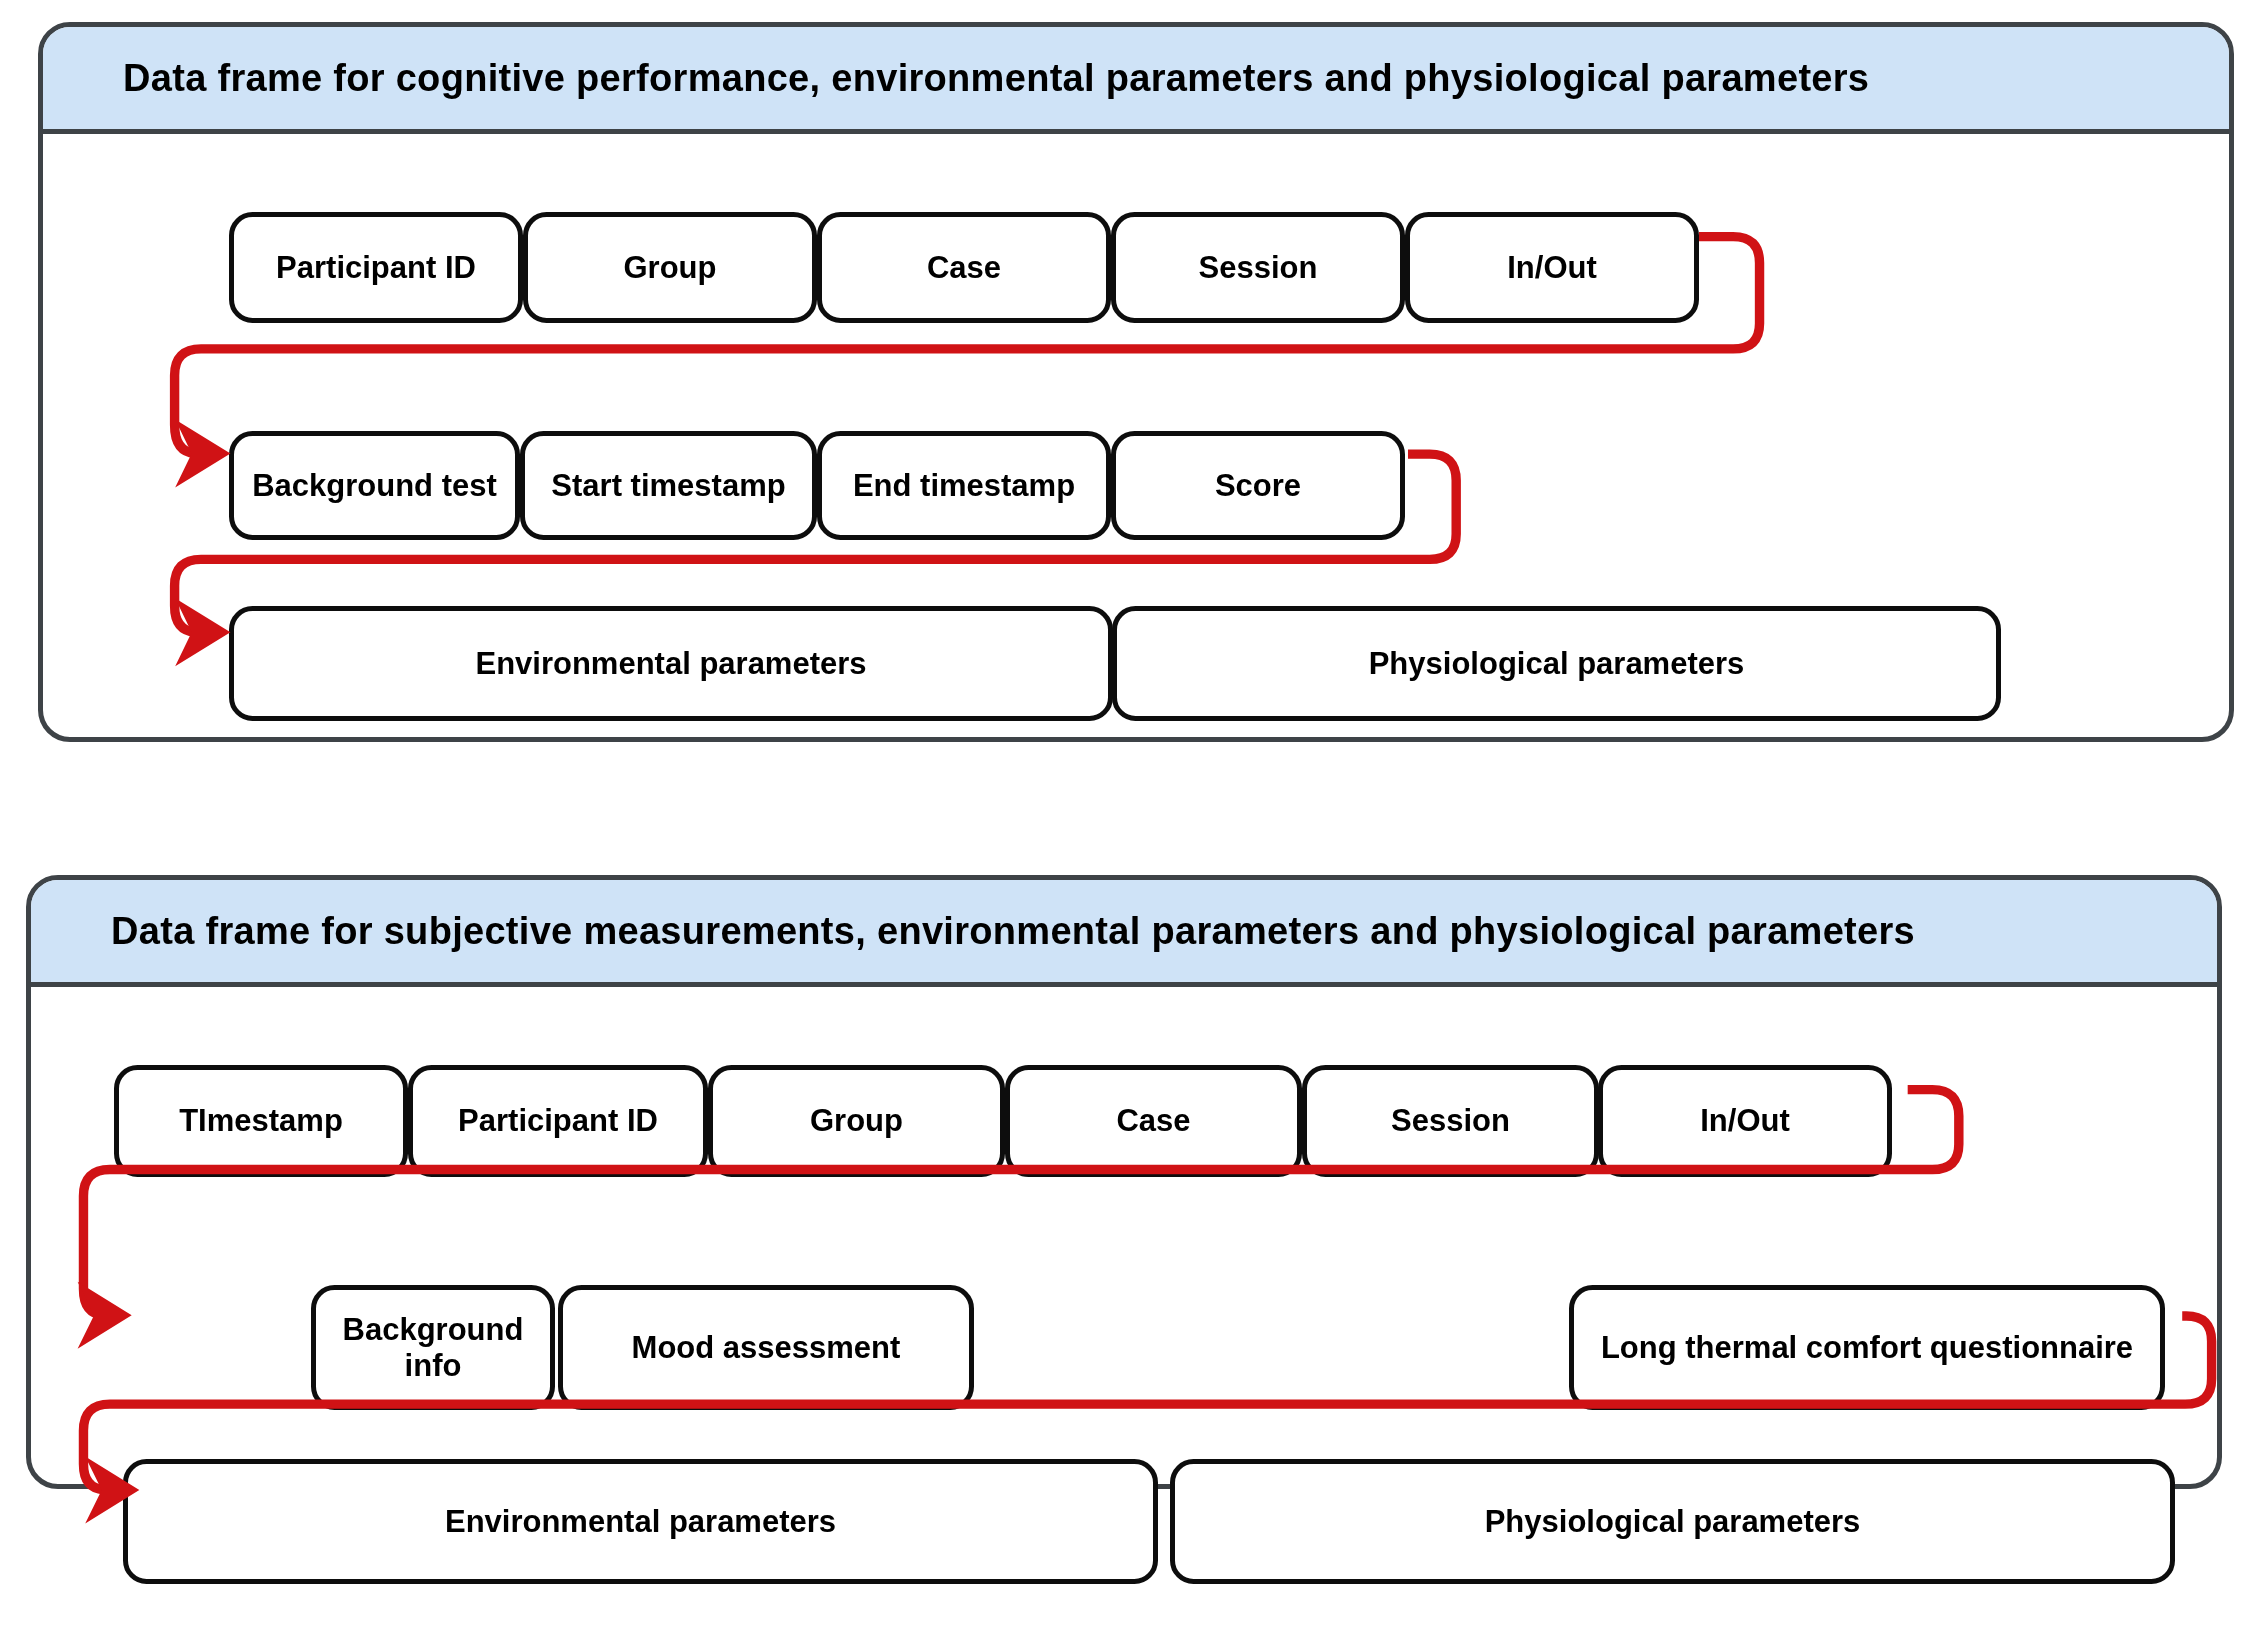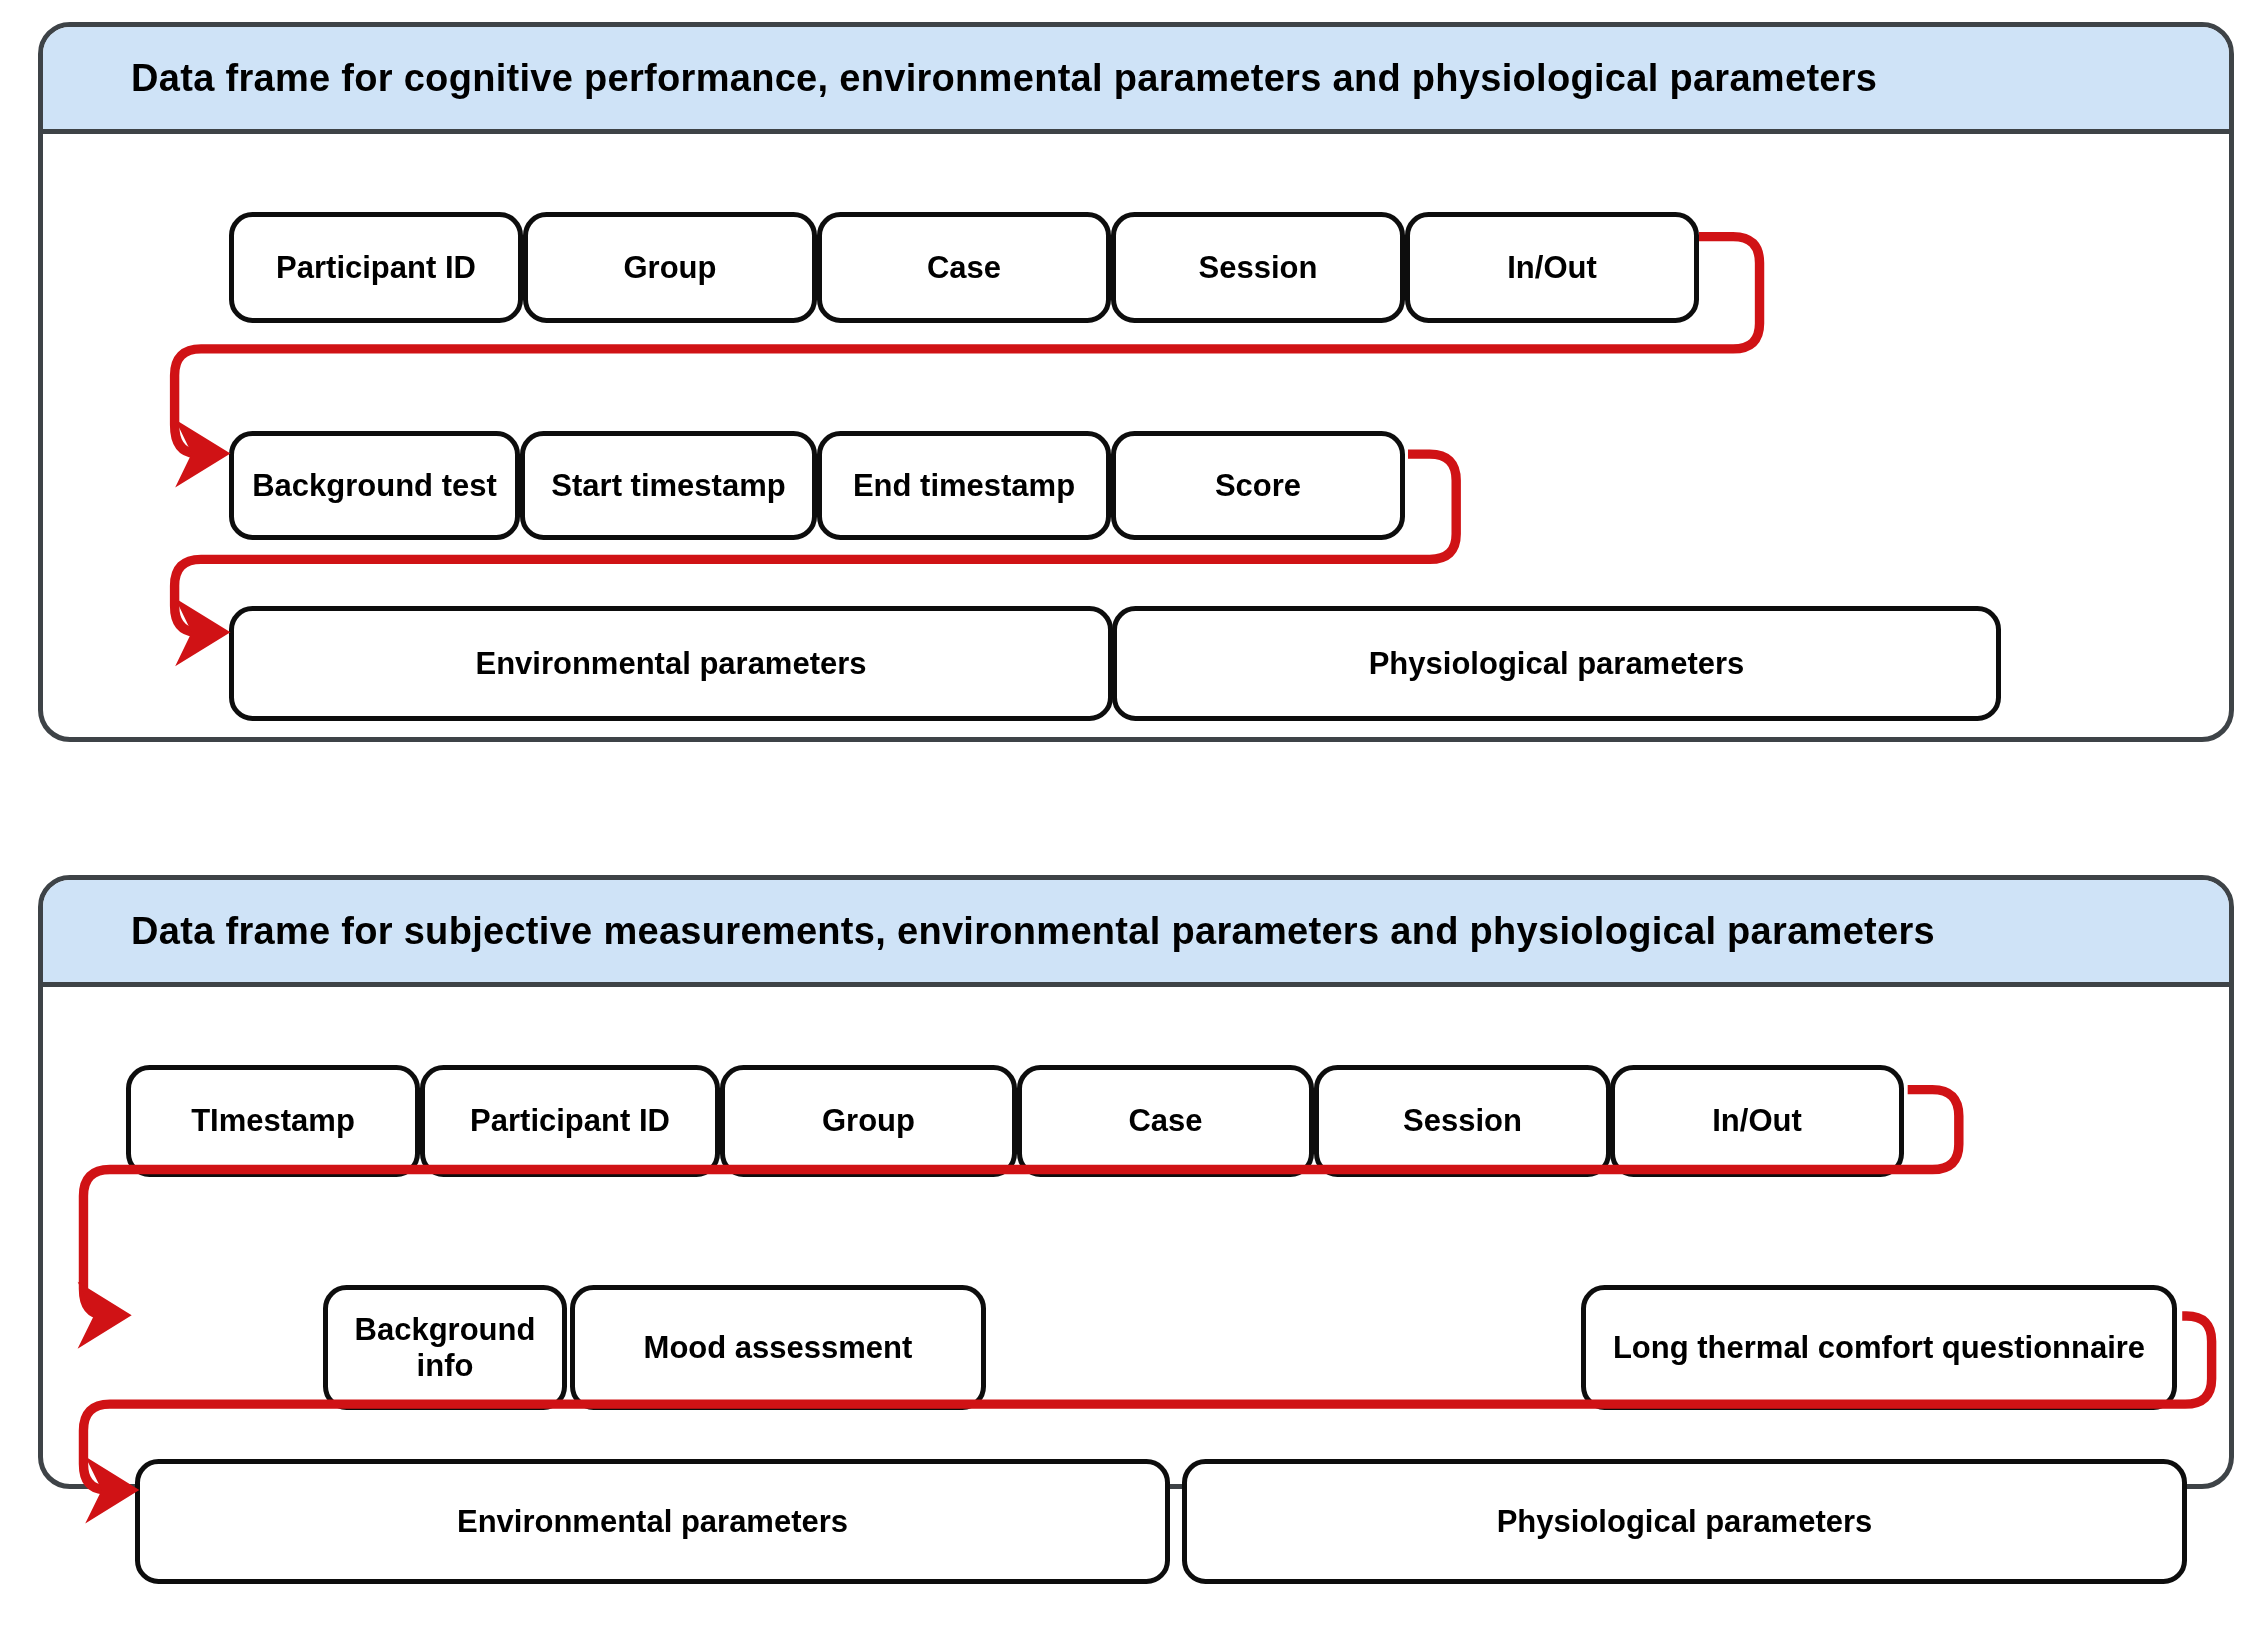--- a/index.html
+++ b/index.html
@@ -21,21 +21,21 @@
     position:absolute;left:0;top:0;right:0;
     height:107px;
     background:var(--header-bg,#cfe3f7);
     border-bottom:5.3px solid var(--panel-border,#3e4347);
     border-radius:26.5px 26.5px 0 0;
     display:flex;align-items:center;
     padding-left:80px;
     box-sizing:border-box;
   }
   .panel-title{
-    margin:8px;
+    margin:0;
     font-size:38px;font-weight:bold;color:var(--text,#000000);
     letter-spacing:0.3px;
     white-space:nowrap;
   }
   .fbox{
     position:absolute;
     background:#ffffff;
     border:5.3px solid var(--box-border,#0d0d0d);
     border-radius:23.5px;
     box-sizing:border-box;
@@ -81,21 +81,21 @@
 
     <div class="fbox" style="left:186px;top:372px;width:291px;height:109px">Background test</div>
     <div class="fbox" style="left:477px;top:372px;width:297px;height:109px">Start timestamp</div>
     <div class="fbox" style="left:774px;top:372px;width:294px;height:109px">End timestamp</div>
     <div class="fbox" style="left:1068px;top:372px;width:294px;height:109px">Score</div>
 
     <div class="fbox" style="left:186px;top:547px;width:884px;height:115px">Environmental parameters</div>
     <div class="fbox" style="left:1069px;top:547px;width:889px;height:115px">Physiological parameters</div>
   </section>
 
-  <section class="panel" style="left:38px;top:875px;width:2196px;height:614px">
+  <section class="panel" style="left:26px;top:875px;width:2196px;height:614px">
     <header class="panel-header">
       <h2 class="panel-title">Data frame for subjective measurements, environmental parameters and physiological parameters</h2>
     </header>
 
     <div class="fbox" style="left:83px;top:153px;width:294px;height:112px">TImestamp</div>
     <div class="fbox" style="left:377px;top:153px;width:300px;height:112px">Participant ID</div>
     <div class="fbox" style="left:677px;top:153px;width:297px;height:112px">Group</div>
     <div class="fbox" style="left:974px;top:153px;width:297px;height:112px">Case</div>
     <div class="fbox" style="left:1271px;top:153px;width:297px;height:112px">Session</div>
     <div class="fbox" style="left:1567px;top:153px;width:294px;height:112px">In/Out</div>

